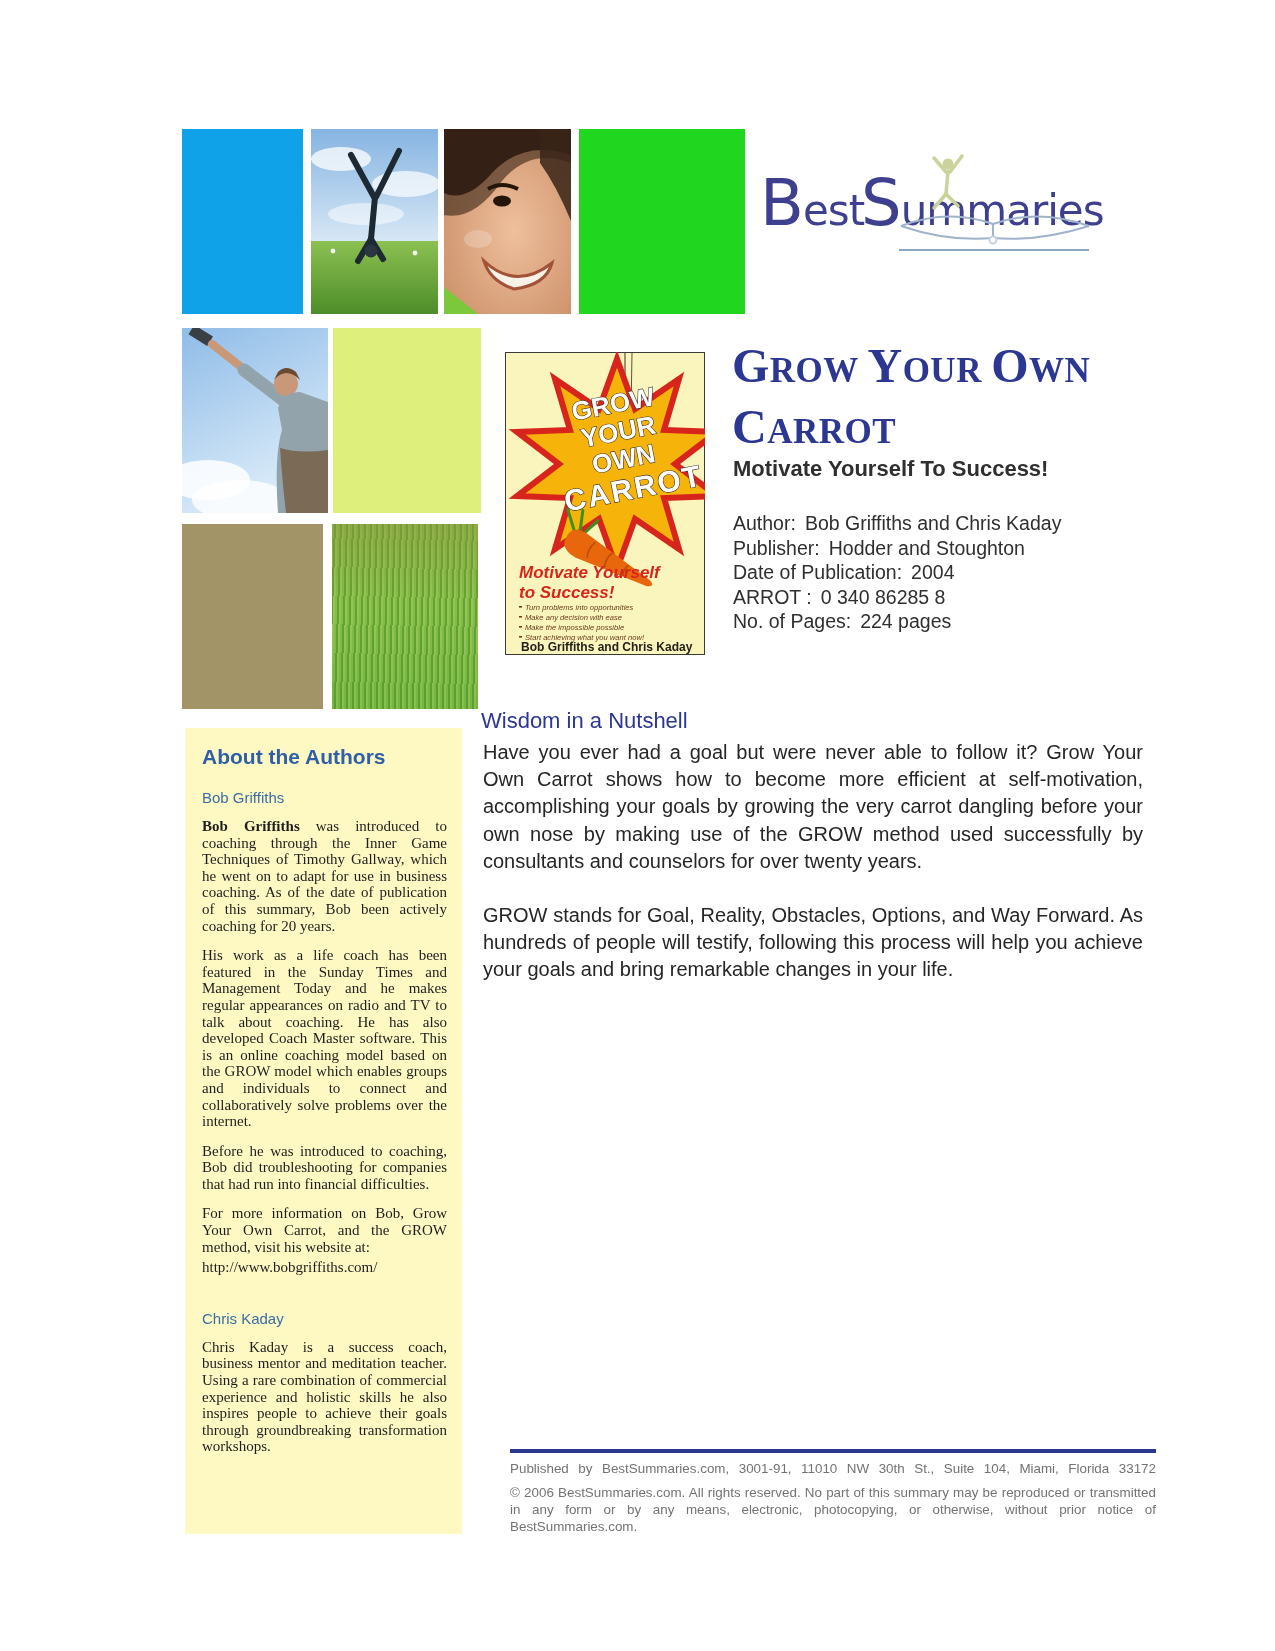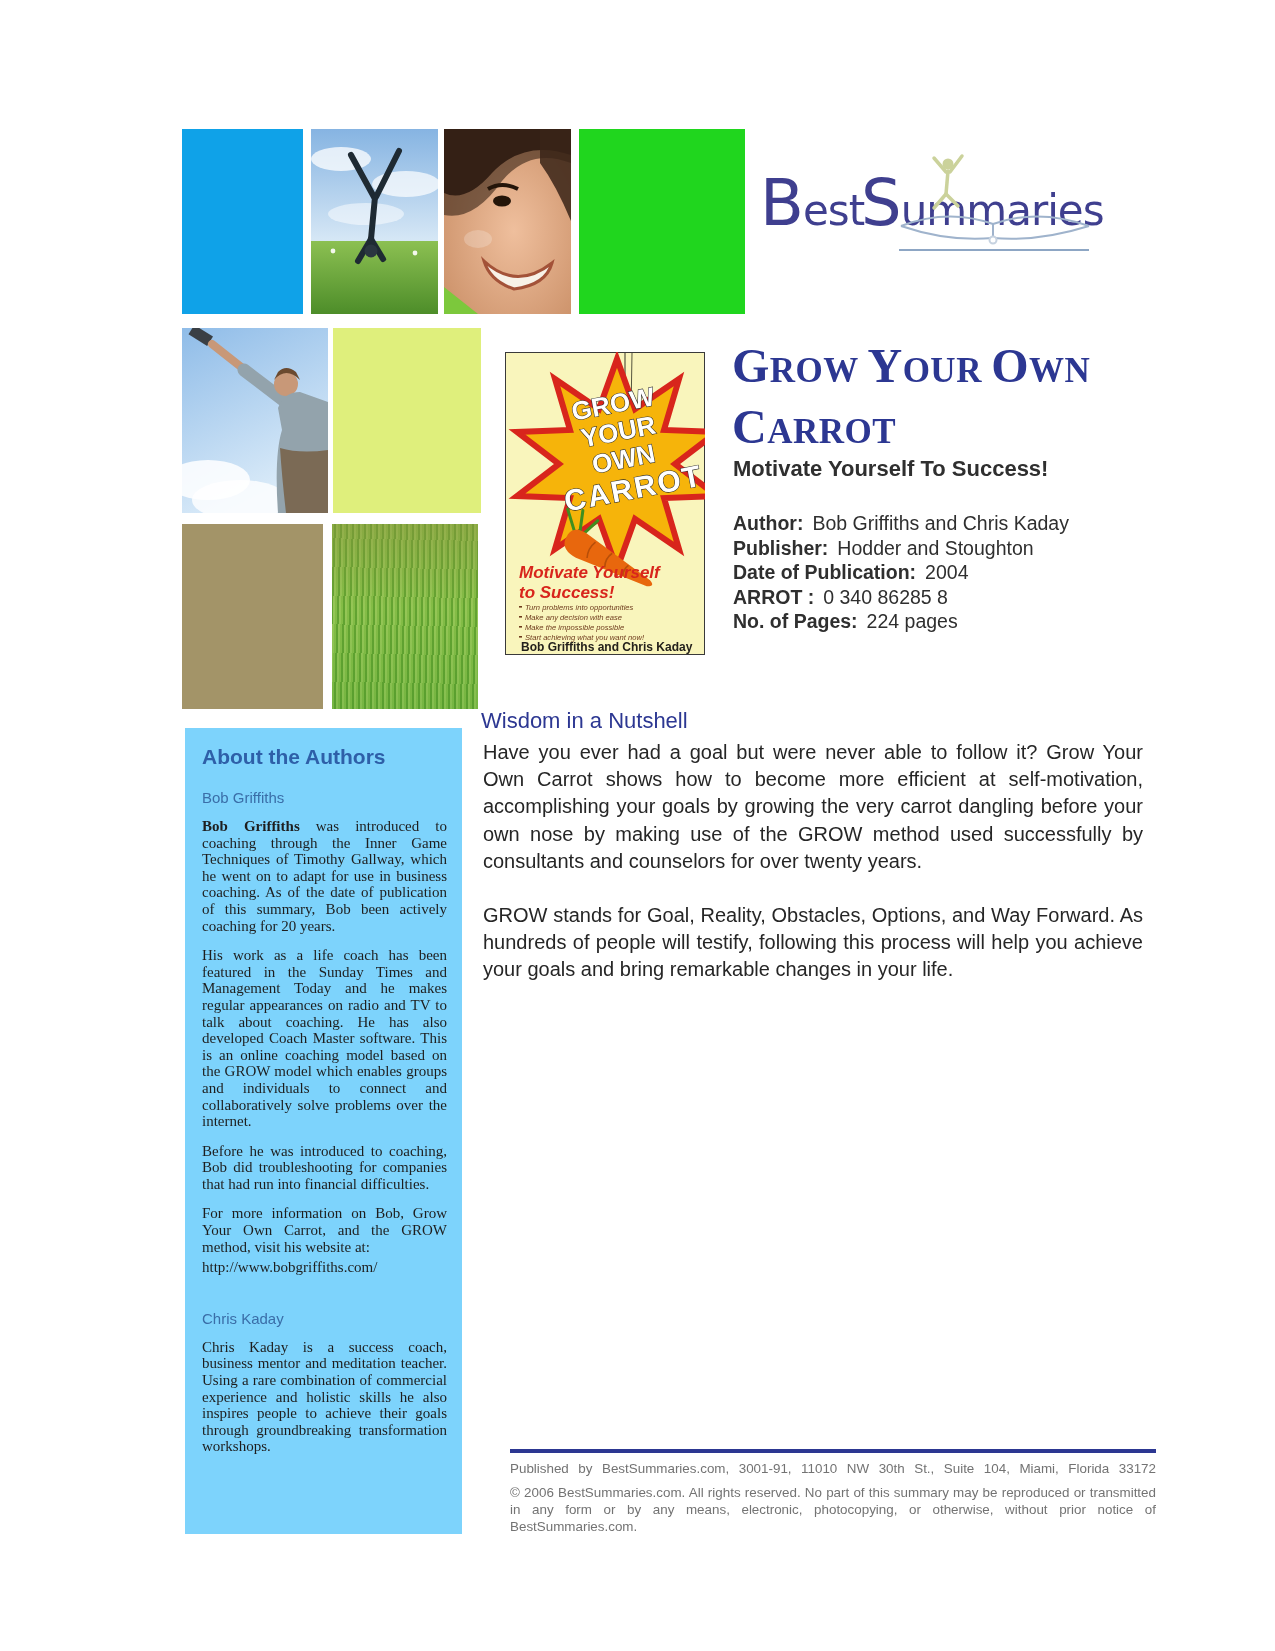--- a/index.html
+++ b/index.html
@@ -26,24 +26,24 @@
   .cover-bullet{font-family:"Liberation Sans",sans-serif;font-style:italic;fill:#6e3b1d;font-size:7.6px;}
   .cover-authors{font-family:"Liberation Sans",sans-serif;font-weight:bold;fill:#24211c;font-size:12px;}
 
   
   .title{position:absolute;left:732px;top:338px;width:430px;color:#2c3792;
          font-family:"Liberation Serif",serif;font-weight:bold;font-size:35px;line-height:56px;
          letter-spacing:.5px;}
   .title .cap{font-size:48px;}
   .subtitle{position:absolute;left:733px;top:456px;font-size:22px;font-weight:bold;color:#2f2f2f;text-align:right;}
   .meta{position:absolute;left:733px;top:511px;font-size:19.5px;line-height:24.6px;color:#2f2f2f;}
-  .meta-label{font-weight:bold;padding-right:9px;}
-
-  
-  .sidebar{position:absolute;left:185px;top:728px;width:277px;height:806px;background:#7dd3fc;
+  .meta-label{font-weight:normal;padding-right:9px;}
+
+  
+  .sidebar{position:absolute;left:185px;top:728px;width:277px;height:806px;background:#fef9c3;
            box-sizing:border-box;padding:17px 15px 0 17px;}
   .sidebar-heading{font-size:21px;font-weight:bold;color:#2e5fa8;margin:0 0 20px 0;}
   .author-name{font-size:15px;color:#3a6ea8;margin:16px 0 12px 0;}
   .sidebar p{font-family:Liberation Serif, serif;font-size:15px;line-height:16.6px;
              text-align:justify;color:#1e1e1e;margin:4px 0 13px 0;}
   .sidebar p.nojust{text-align:left;}
   .b{font-weight:bold;}
   .chris-name{margin-top:34px;}
 
   

